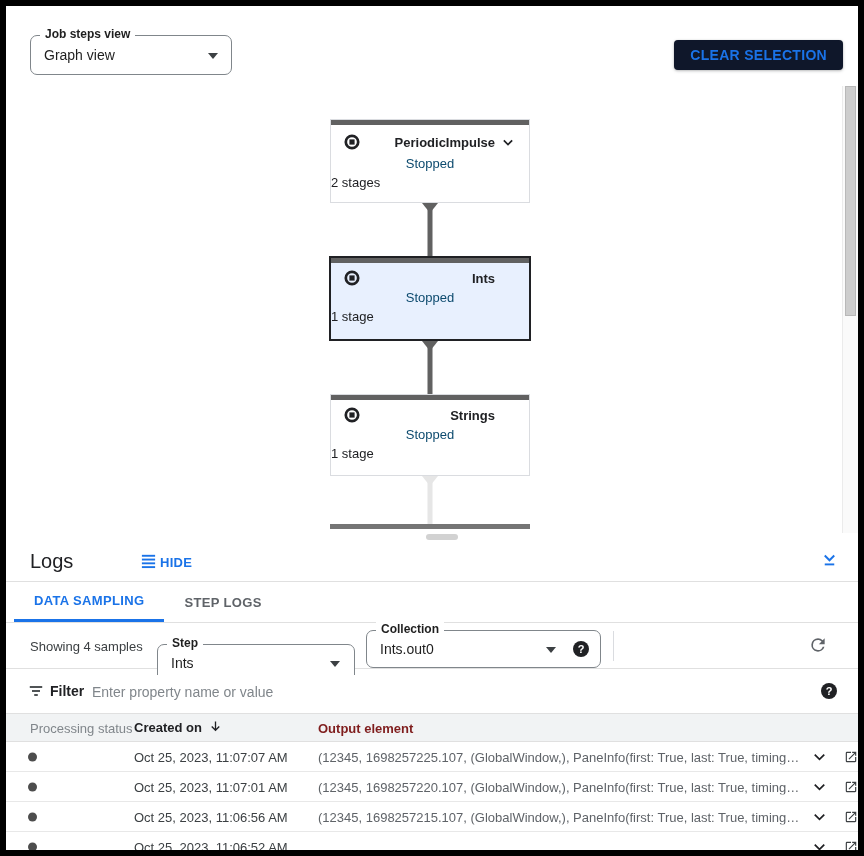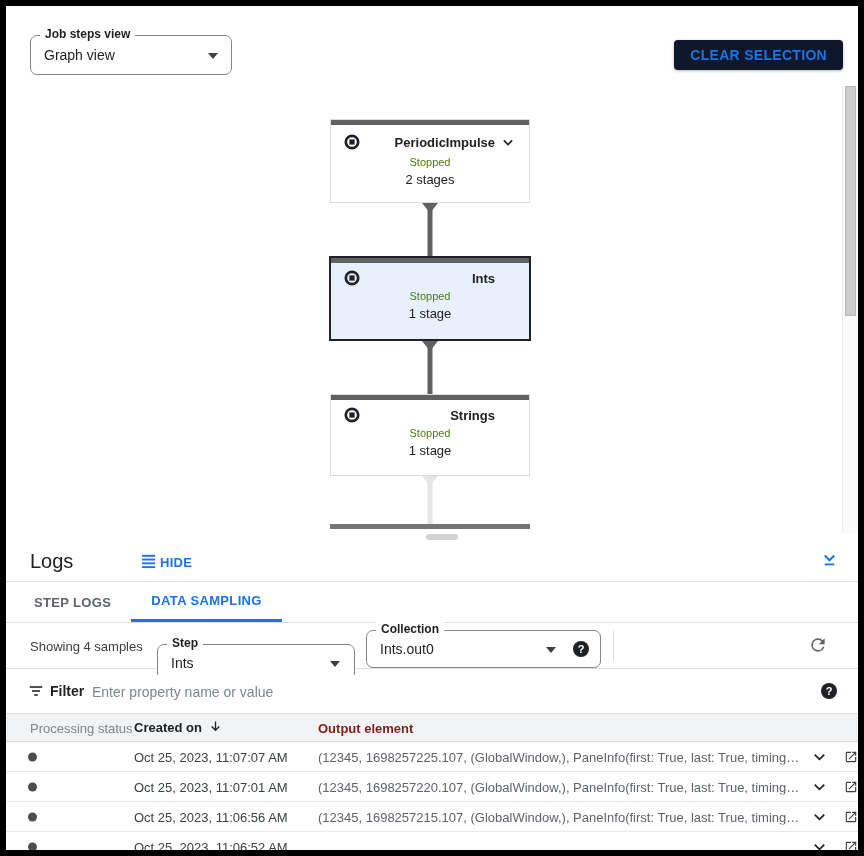--- a/index.html
+++ b/index.html
@@ -17,22 +17,22 @@
      box-shadow:0 1px 3px rgba(60,64,67,.35),0 0 1px rgba(60,64,67,.2);color:#1a73e8;font-family:"Liberation Sans",sans-serif;
      font-size:14px;font-weight:bold;letter-spacing:.3px;cursor:pointer;}
 
   
   .graph{position:absolute;left:0;top:80px;right:0;height:455px;background:#fff;}
   .node{position:absolute;left:324px;width:200px;background:#fff;border:1px solid #dadce0;box-sizing:border-box;cursor:pointer;}
   .node-bar{height:5px;background:#616161;}
   .node.selected{left:323px;width:202px;border:2px solid #202124;background:#e8f0fe;}
   .node-title-row{display:grid;grid-template-columns:26px 1fr 26px;align-items:center;margin-top:7px;padding:0 8px;}
   .node-title{font-size:13px;font-weight:bold;text-align:right;color:#202124;}
-  .node-status{text-align:center;font-size:11px;color:#4d7c0f;margin-top:4px;}
-  .node-stages{text-align:center;font-size:13px;color:#202124;margin-top:4px;}
+  .node-status{text-align:center;font-size:13px;color:#0c4a6e;margin-top:4px;}
+  .node-stages{text-align:left;font-size:13px;color:#202124;margin-top:4px;}
   .stop-icon{display:flex;align-items:center;justify-content:center;}
   .node-chevron{display:flex;align-items:center;justify-content:center;cursor:pointer;}
   .edge{position:absolute;left:324px;width:200px;}
   .edge .line{position:absolute;left:50%;transform:translateX(-50%);width:5px;top:0;bottom:0;background:#616161;}
   .edge .arrowhead{position:absolute;left:50%;transform:translateX(-50%);top:0;width:0;height:0;
       border-left:8px solid transparent;border-right:8px solid transparent;border-top:10px solid #616161;}
   .edge.light .line{background:#e6e6e6;}
   .edge.light .arrowhead{border-top-color:#e6e6e6;}
   .cutbar{position:absolute;left:324px;width:200px;height:5px;background:#757575;}
   .vscroll{position:absolute;right:0;top:0;width:15px;height:447px;border-left:1px solid #ebebeb;background:#fafafa;}
@@ -190,22 +190,22 @@
     </button>
     <button class="collapse-btn">
       <svg width="19" height="19" viewBox="0 0 24 24">
           <polyline points="6,7 12,13 18,7" fill="none" stroke="#1a73e8" stroke-width="2.4"></polyline>
           <rect x="6" y="17" width="12" height="2.4" fill="#1a73e8"></rect>
         </svg>
     </button>
   </div>
 
   <div class="logs-tabs">
+    <div class="tab active">DATA SAMPLING</div>
     <div class="tab">STEP LOGS</div>
-    <div class="tab active">DATA SAMPLING</div>
   </div>
 
   <div class="logs-controls">
     <span class="showing-text">Showing 4 samples</span>
 
     <div class="outlined-select step-select">
       <span class="ol-label">Step</span>
       <span class="ol-value">Ints</span>
       <span class="caret"></span>
     </div>

